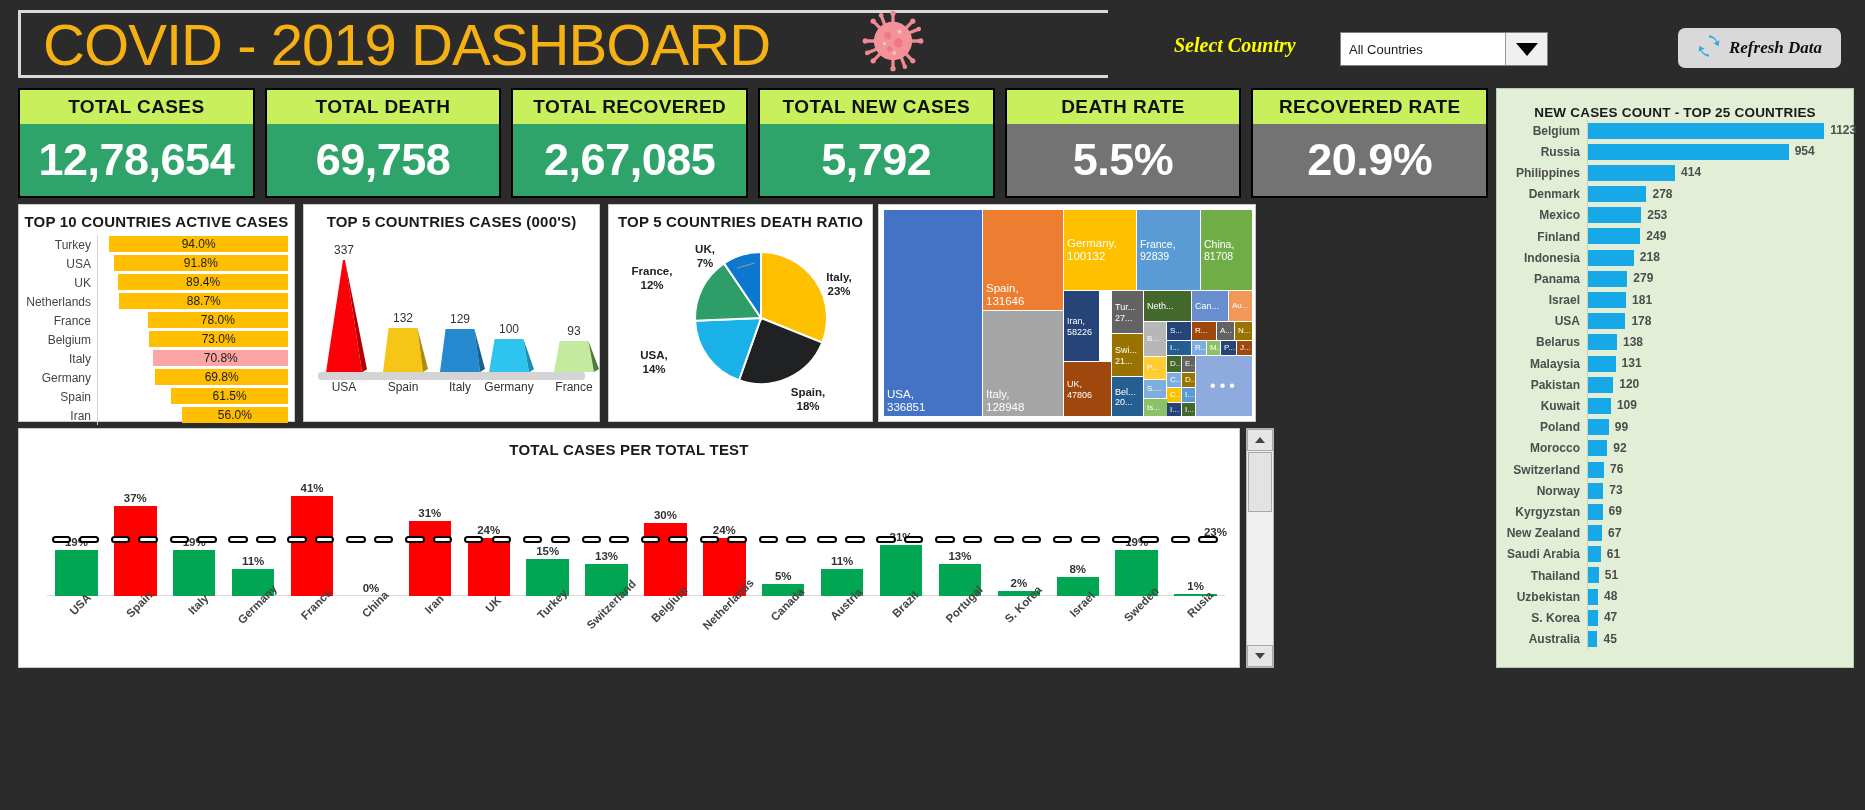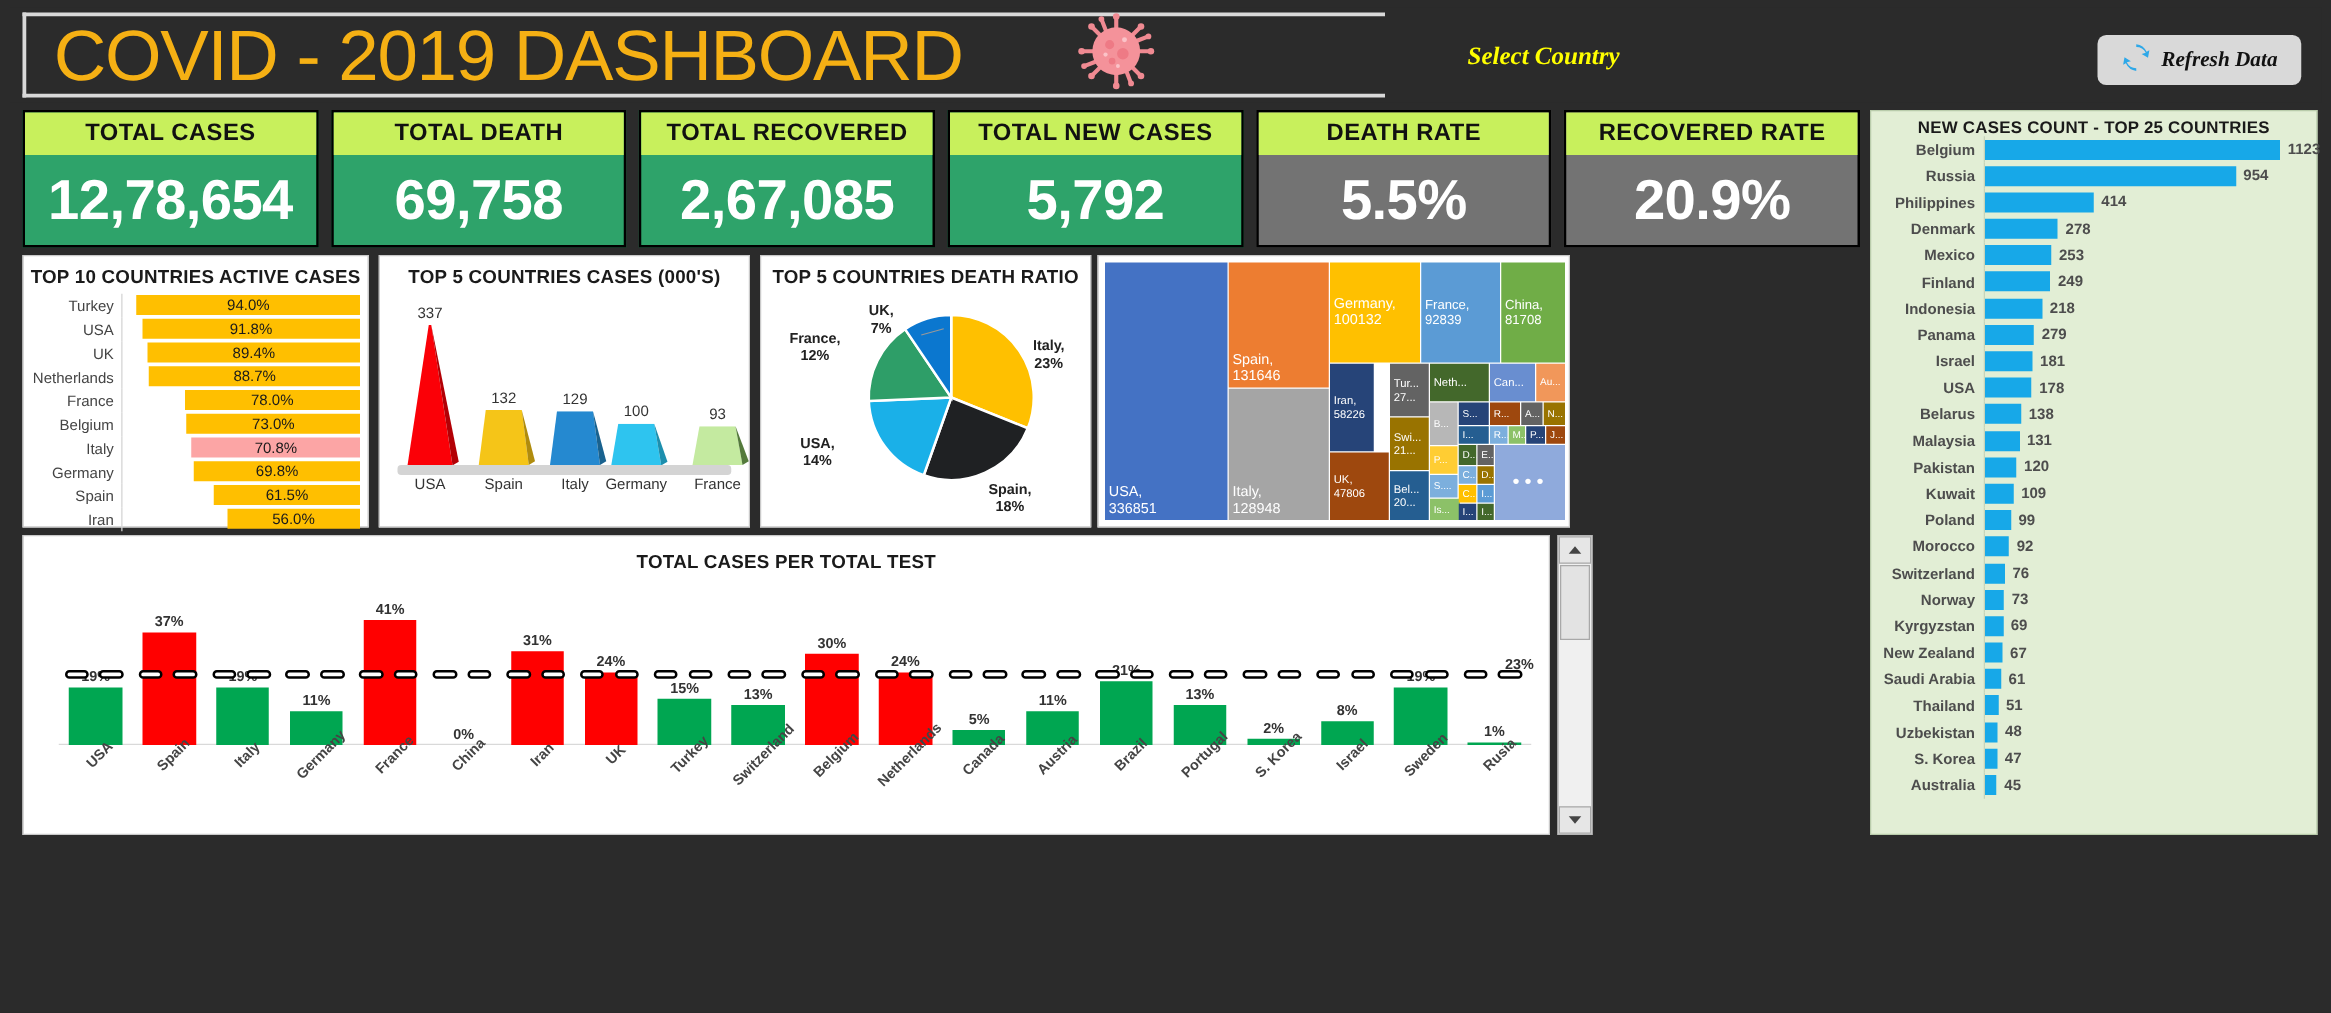--- a/index.html
+++ b/index.html
@@ -73,21 +73,21 @@
   #p-tree{left:878px;top:204px;width:378px;height:218px;padding:5px;}
   .tm{position:relative;width:100%;height:100%;}
   .tmc{position:absolute;overflow:hidden;color:#fff;font-size:10.5px;line-height:12px;
        font-family:"Liberation Sans",sans-serif;}
   .tmc .t{position:absolute;left:3px;right:2px;}
   .tmc.bot .t{bottom:2px;}
   .tmc.mid .t{top:50%;transform:translateY(-50%);}
 
   
   #p-new{position:absolute;left:1496px;top:88px;width:358px;height:580px;background:#e2eed5;border:1px solid #b9ccab;}
-  #p-new .panel-title{font-size:13.5px;padding-top:5px;}
+  #p-new .panel-title{font-size:13.5px;padding-top:16px;}
   .nc-row{display:flex;align-items:center;height:21.2px;}
   .nc-name{width:90px;text-align:right;padding-right:7px;font-size:12px;font-weight:bold;color:#4d4d4d;
            font-family:"Liberation Sans",sans-serif;}
   .nc-track{flex:1;position:relative;height:21.2px;border-left:1px solid #c6d4ba;}
   .nc-fill{position:absolute;top:2.5px;height:16px;background:#17a8e8;}
   .nc-val{position:absolute;top:3px;font-size:12px;font-weight:bold;color:#4d4d4d;white-space:nowrap;
           font-family:"Liberation Sans",sans-serif;}
 
   
   #p-bottom{left:18px;top:428px;width:1222px;height:240px;}
@@ -160,20 +160,26 @@
         <circle cx="58" cy="53" r="7" fill="#ee7a85"></circle>
         <circle cx="45" cy="62" r="4" fill="#ee7a85"></circle>
         <circle cx="60" cy="36" r="3" fill="#fbc3c8"></circle>
         <circle cx="37" cy="54" r="2.6" fill="#fbc3c8"></circle>
         <circle cx="52" cy="68" r="2.4" fill="#fbc3c8"></circle>
       </svg>
     </div>
 
     <div class="select-label">Select Country</div>
 
+    <div class="country-select">
+      <div class="value">All Countries</div>
+      <div class="drop">
+        <div class="caret"></div>
+      </div>
+    </div>
 
     <div class="refresh-btn">
       <span>
         <svg width="24" height="24" viewBox="0 0 24 24">
           <path d="M12 3.5a8.5 8.5 0 0 1 7.6 4.7l-3.3.9 5.1 3.1 1.1-6-2.2 1.2A10.6 10.6 0 0 0 12 1.3z" fill="#2ea8e8"></path>
           <path d="M12 20.5a8.5 8.5 0 0 1-7.6-4.7l3.3-.9-5.1-3.1-1.1 6 2.2-1.2A10.6 10.6 0 0 0 12 22.7z" fill="#2ea8e8"></path>
         </svg>
       </span>
       <span class="label">Refresh Data</span>
     </div>

